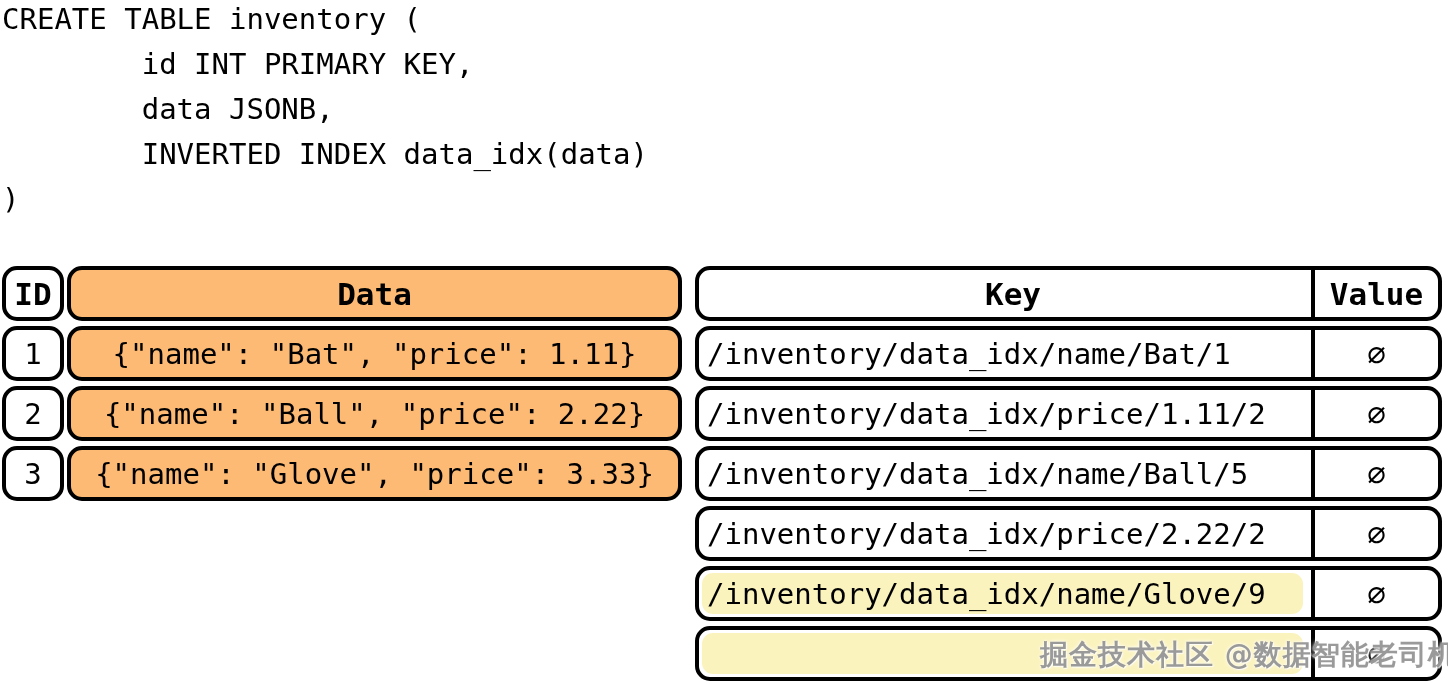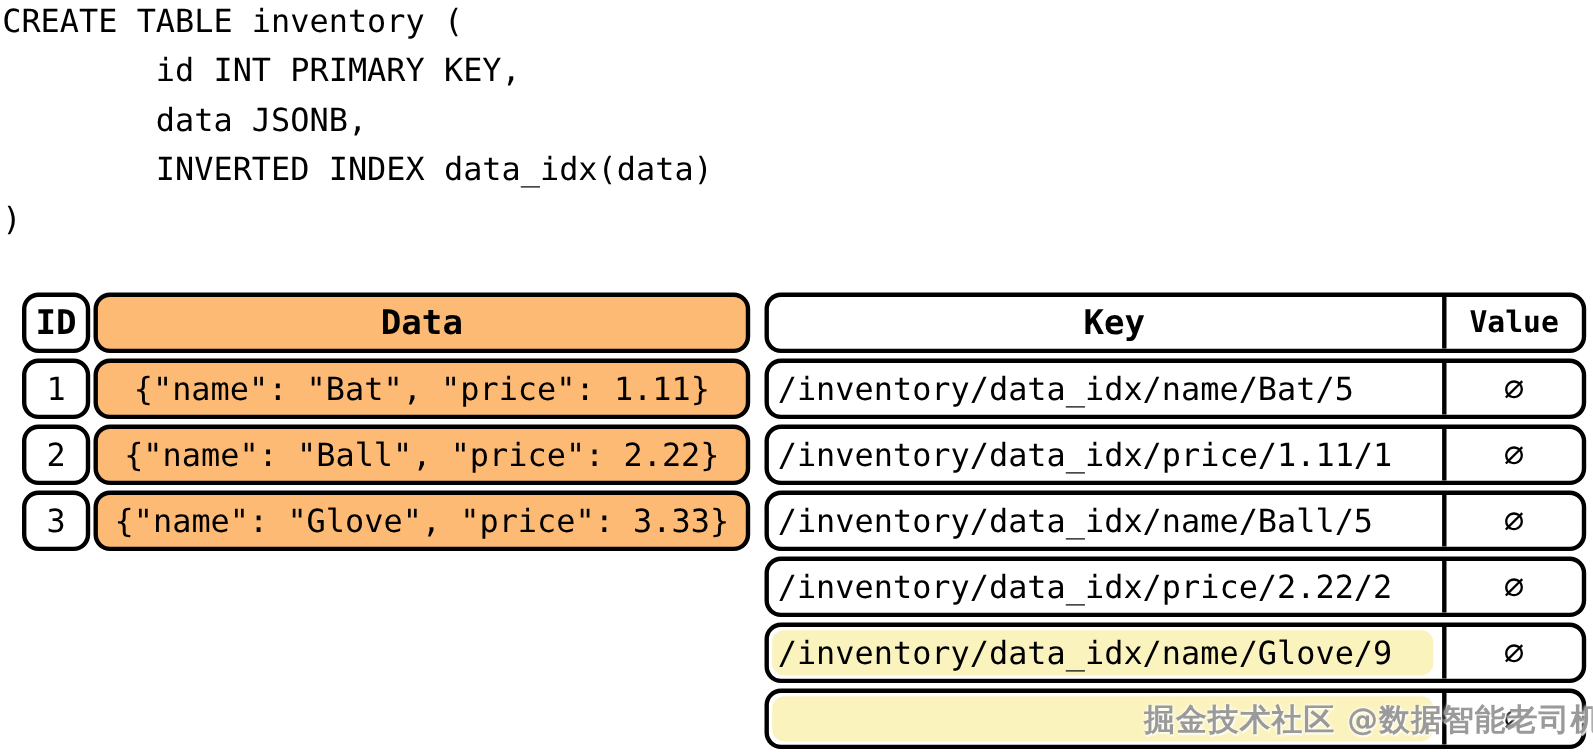--- a/index.html
+++ b/index.html
@@ -32,21 +32,20 @@
     top: 266px;
     width: 680px;
     display: flex;
     flex-direction: column;
     gap: 5px;
   }
   .lrow {
     display: flex;
     gap: 3px;
     height: 55px;
-    margin-left: 18px;
   }
   .id-box, .data-box {
     box-sizing: border-box;
     border: 4px solid #000;
     border-radius: 15px;
     display: flex;
     align-items: center;
     justify-content: center;
     font-size: 29px;
     background: #fff;
@@ -94,21 +93,21 @@
     font-size: 31px;
   }
   .rrow.hdr .key-cell {
     justify-content: center;
     padding-left: 16px;
     font-weight: bold;
     font-size: 31px;
   }
   .rrow.hdr .value-cell {
     font-weight: bold;
-    font-size: 27px;
+    font-size: 31px;
   }
   .hl-bg {
     position: absolute;
     top: 3px;
     bottom: 3px;
     left: 3px;
     right: 8px;
     background: #fbf3bd;
     border-radius: 11px;
   }
@@ -159,28 +158,28 @@
 <div class="right-table">
   <div class="rrow hdr">
     <div class="key-cell">
       <span class="key-text">Key</span>
     </div>
     <div class="value-cell">Value</div>
   </div>
 
   <div class="rrow">
     <div class="key-cell">
-      <span class="key-text">/inventory/data_idx/name/Bat/5</span>
-    </div>
-    <div class="value-cell">∅</div>
-  </div>
-
-  <div class="rrow">
-    <div class="key-cell">
-      <span class="key-text">/inventory/data_idx/price/1.11/1</span>
+      <span class="key-text">/inventory/data_idx/name/Bat/1</span>
+    </div>
+    <div class="value-cell">∅</div>
+  </div>
+
+  <div class="rrow">
+    <div class="key-cell">
+      <span class="key-text">/inventory/data_idx/price/1.11/2</span>
     </div>
     <div class="value-cell">∅</div>
   </div>
 
   <div class="rrow">
     <div class="key-cell">
       <span class="key-text">/inventory/data_idx/name/Ball/5</span>
     </div>
     <div class="value-cell">∅</div>
   </div>

